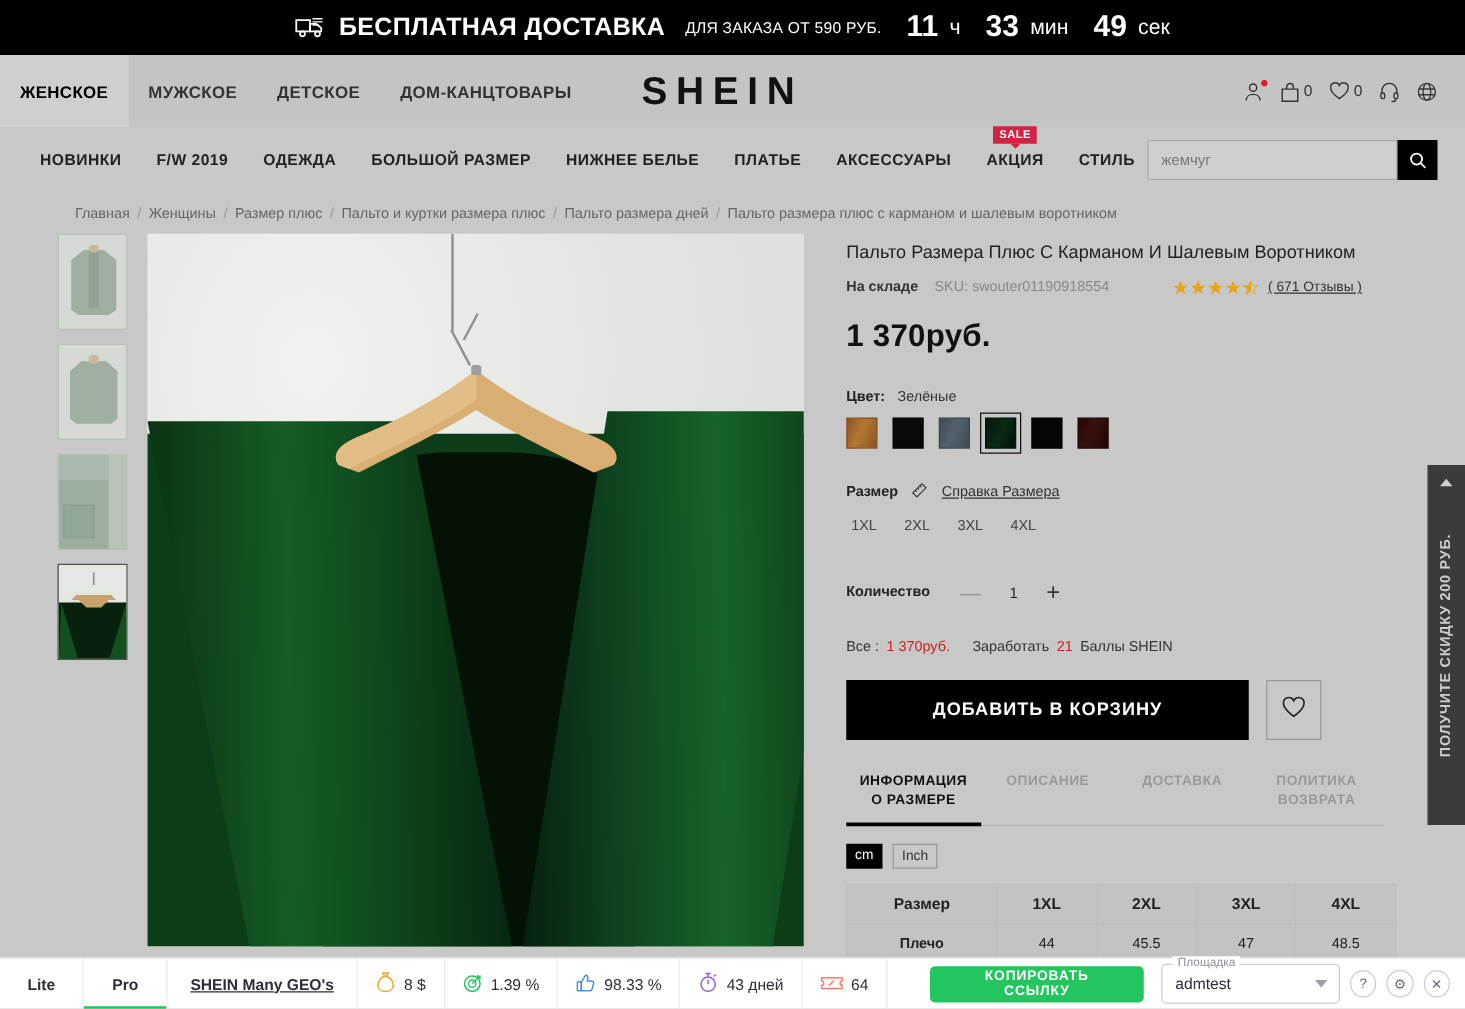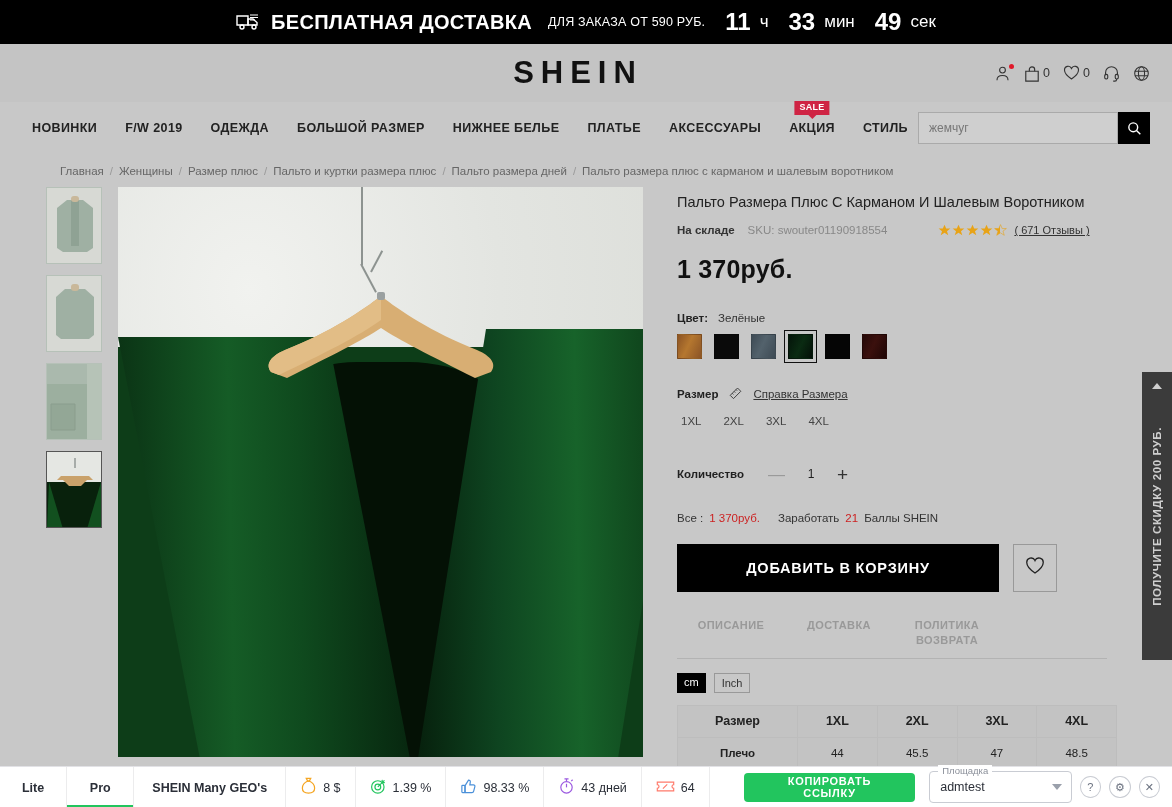--- a/index.html
+++ b/index.html
@@ -235,21 +235,21 @@
     display: flex; align-items: stretch; font-size: 12.5px; color: #2b2f38;
   }
   .bb-cell {
     display: flex; align-items: center; justify-content: center; gap: 7px;
     padding: 0 14px; border-right: 1px solid #ececed; height: 41px; white-space: nowrap;
   }
   .bb-tab { width: 68px; position: relative; font-weight: 600; cursor: pointer; }
   .bb-tab.active:after {
     content:""; position:absolute; left:0; right:0; bottom:0; height:3px; background:#22c55e;
   }
-  .bb-title { font-weight: bold; padding: 0 18px; }
+  .bb-title { font-weight: bold; padding: 0 18px; text-decoration: underline; }
   .bb-metric { gap: 6px; }
   .bb-spacer { flex: 1; border-right: none; }
   .copy-btn {
     background: #22c55e; color: #fff; border: none; height: 29px; padding: 0 18px;
     font-size: 11px; font-weight: bold; letter-spacing: .7px; border-radius: 4px;
     cursor: pointer; font-family: "Liberation Sans", sans-serif;
   }
   .select-wrap {
     position: relative; margin-left: 14px; width: 146px; height: 32px;
     border: 1px solid #c9ccd3; border-radius: 4px; display: flex; align-items: center;
@@ -289,20 +289,34 @@
   <span class="cd-sub">ДЛЯ ЗАКАЗА ОТ 590 РУБ.</span>
   <span class="cd-num">11</span>
   <span class="cd-unit">ч</span>
   <span class="cd-num">33</span>
   <span class="cd-unit">мин</span>
   <span class="cd-num">49</span>
   <span class="cd-unit">сек</span>
 </div>
 
 <div class="header">
+  <div class="top-cats">
+    <div class="top-cat active">
+        <span>ЖЕНСКОЕ</span>
+      </div>
+    <div class="top-cat">
+        <span>МУЖСКОЕ</span>
+      </div>
+    <div class="top-cat">
+        <span>ДЕТСКОЕ</span>
+      </div>
+    <div class="top-cat">
+        <span>ДОМ-КАНЦТОВАРЫ</span>
+      </div>
+  </div>
 
   <div class="logo">SHEIN</div>
 
   <div class="header-icons">
     <span class="hi">
       <svg width="17" height="17" viewBox="0 0 20 20" fill="none" stroke="#333" stroke-width="1.3">
         <circle cx="10" cy="6" r="3.4"></circle>
           <path d="M3.5 18c0-3.6 2.9-5.6 6.5-5.6s6.5 2 6.5 5.6"></path>
       </svg>
       <i class="dot-red"></i>
@@ -521,20 +535,21 @@
       <button class="wish-btn">
         <span>
           <svg width="20" height="18" viewBox="0 0 20 18" fill="none" stroke="#222" stroke-width="1.3">
             <path d="M10 16S1.8 10.6 1.8 5.8A4.3 4.3 0 0110 3.6a4.3 4.3 0 018.2 2.2C18.2 10.6 10 16 10 16z"></path>
           </svg>
         </span>
       </button>
     </div>
 
     <div class="tabs">
+      <div class="tab active">ИНФОРМАЦИЯ О РАЗМЕРЕ</div>
       <div class="tab">ОПИСАНИЕ</div>
       <div class="tab">ДОСТАВКА</div>
       <div class="tab">ПОЛИТИКА ВОЗВРАТА</div>
     </div>
 
     <div class="units">
       <span class="unit on">cm</span>
       <span class="unit off">Inch</span>
     </div>
 

